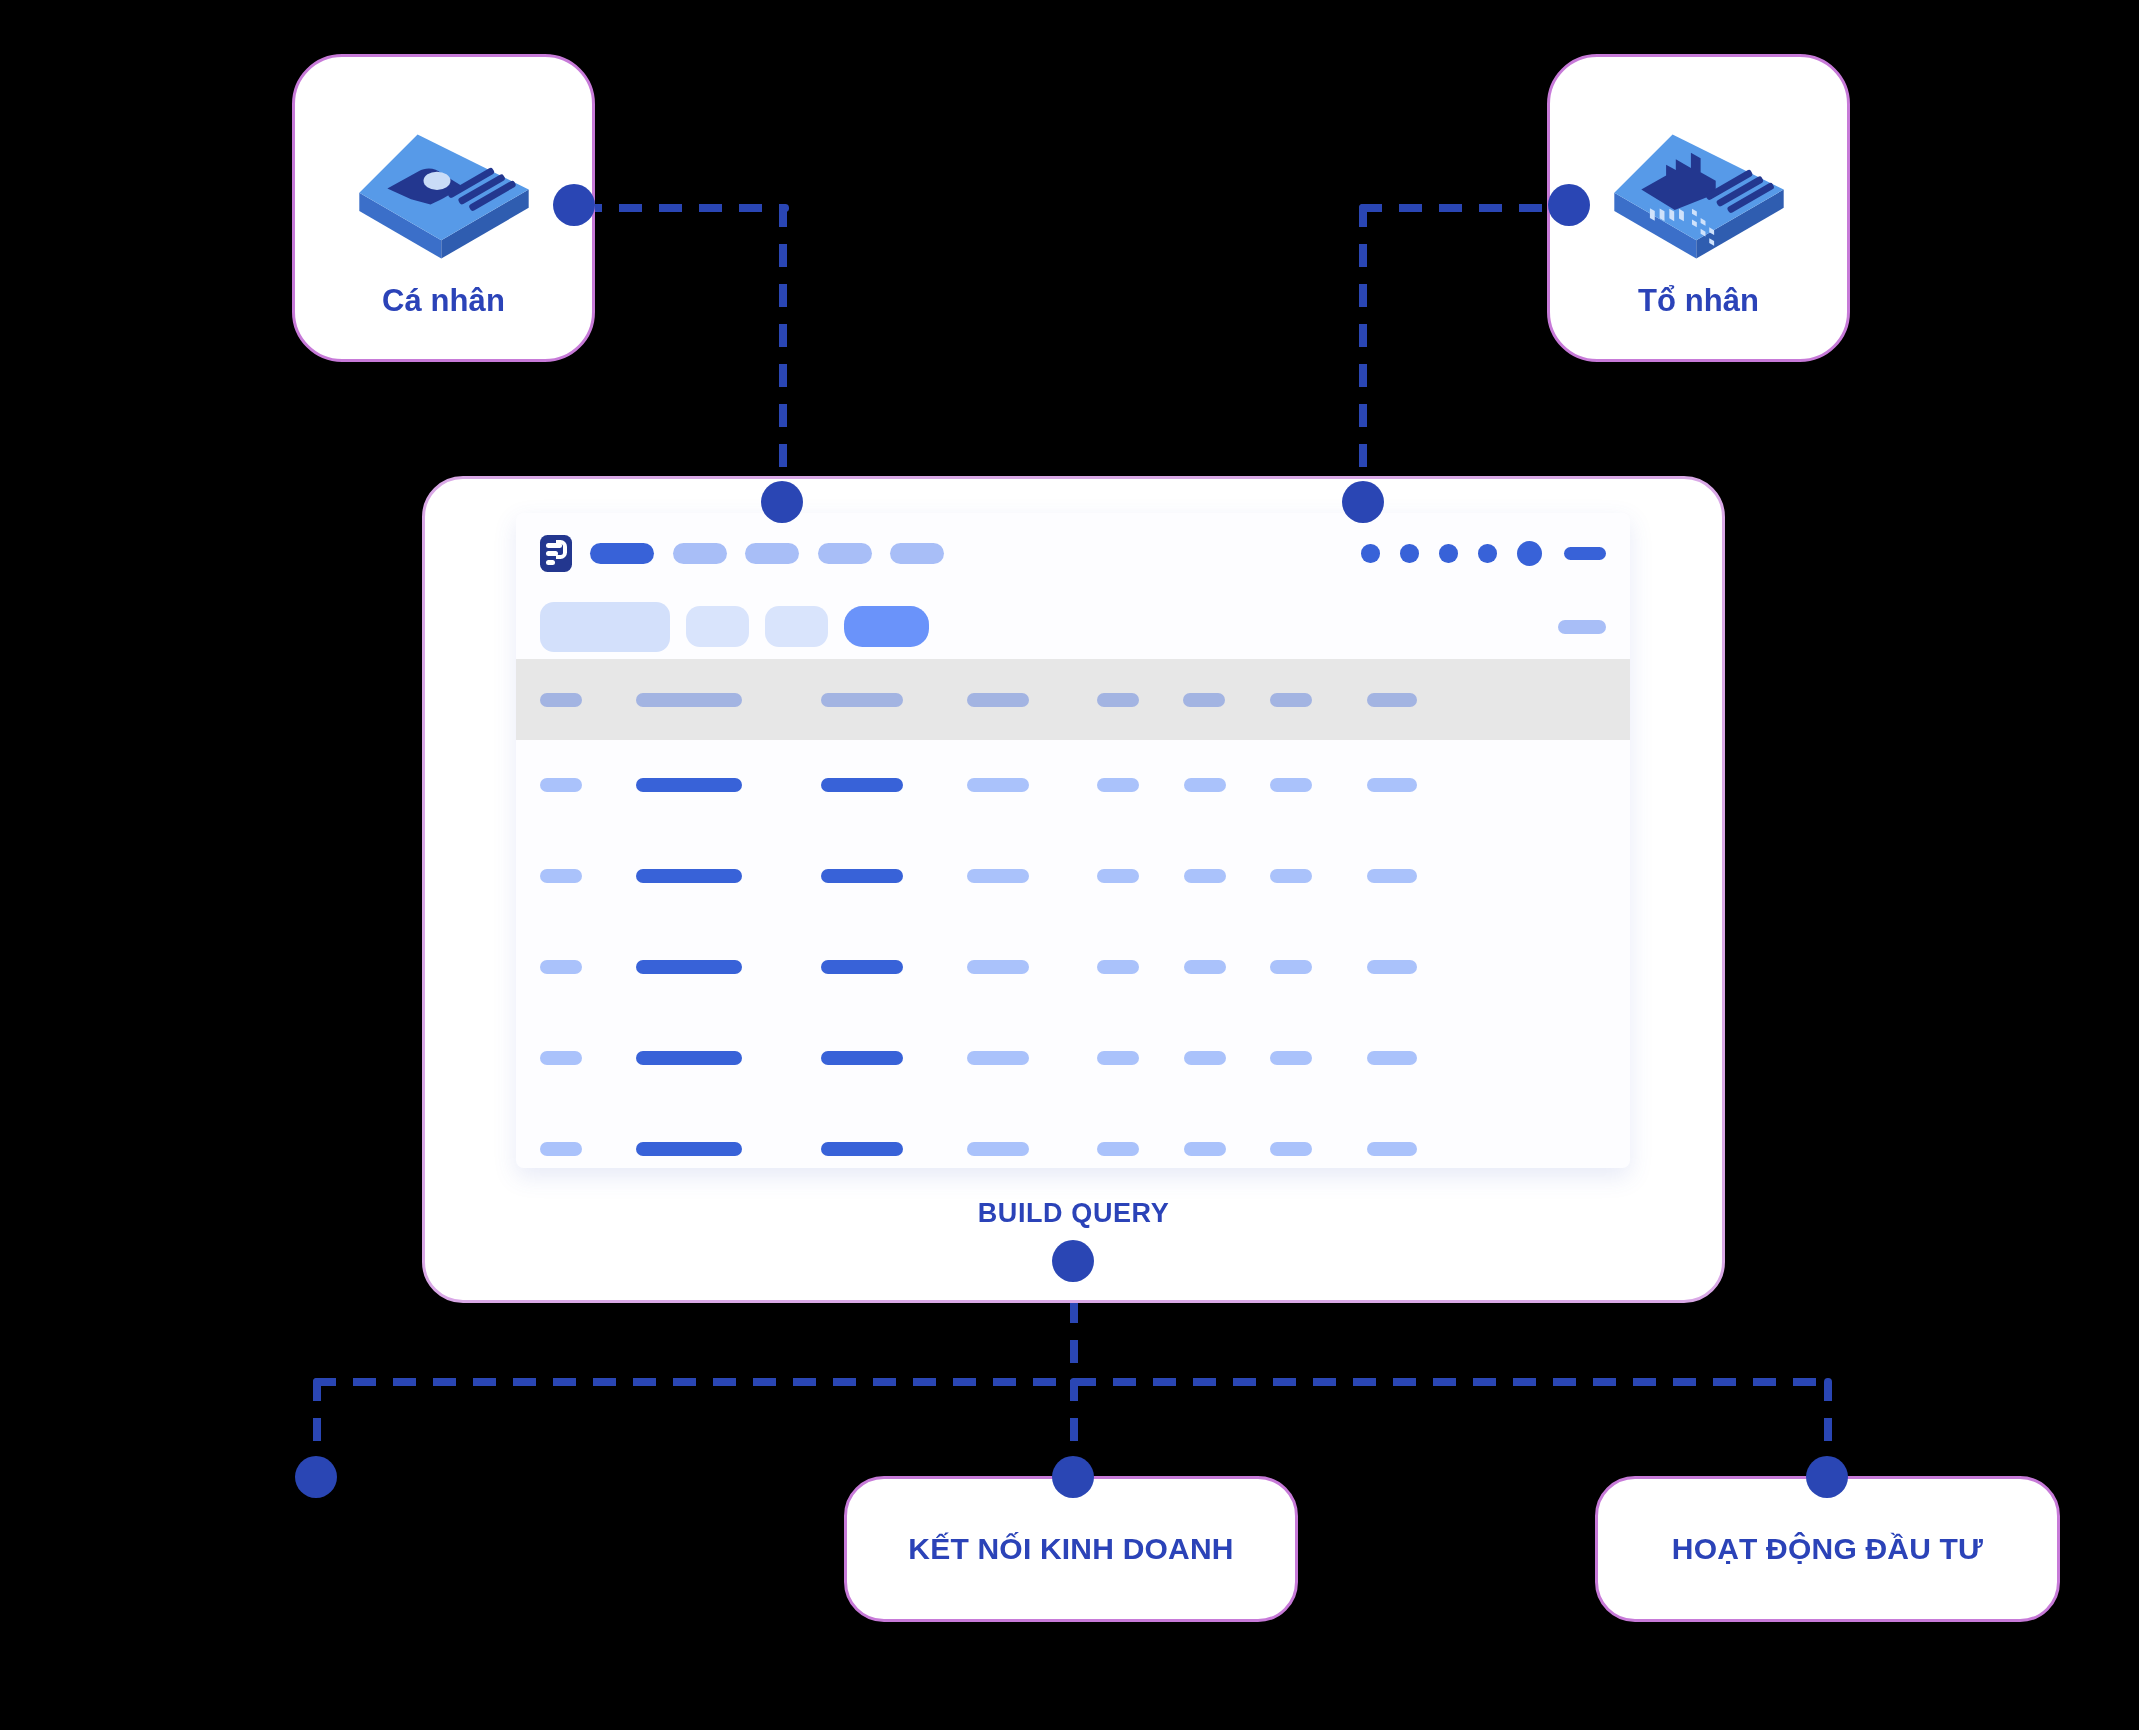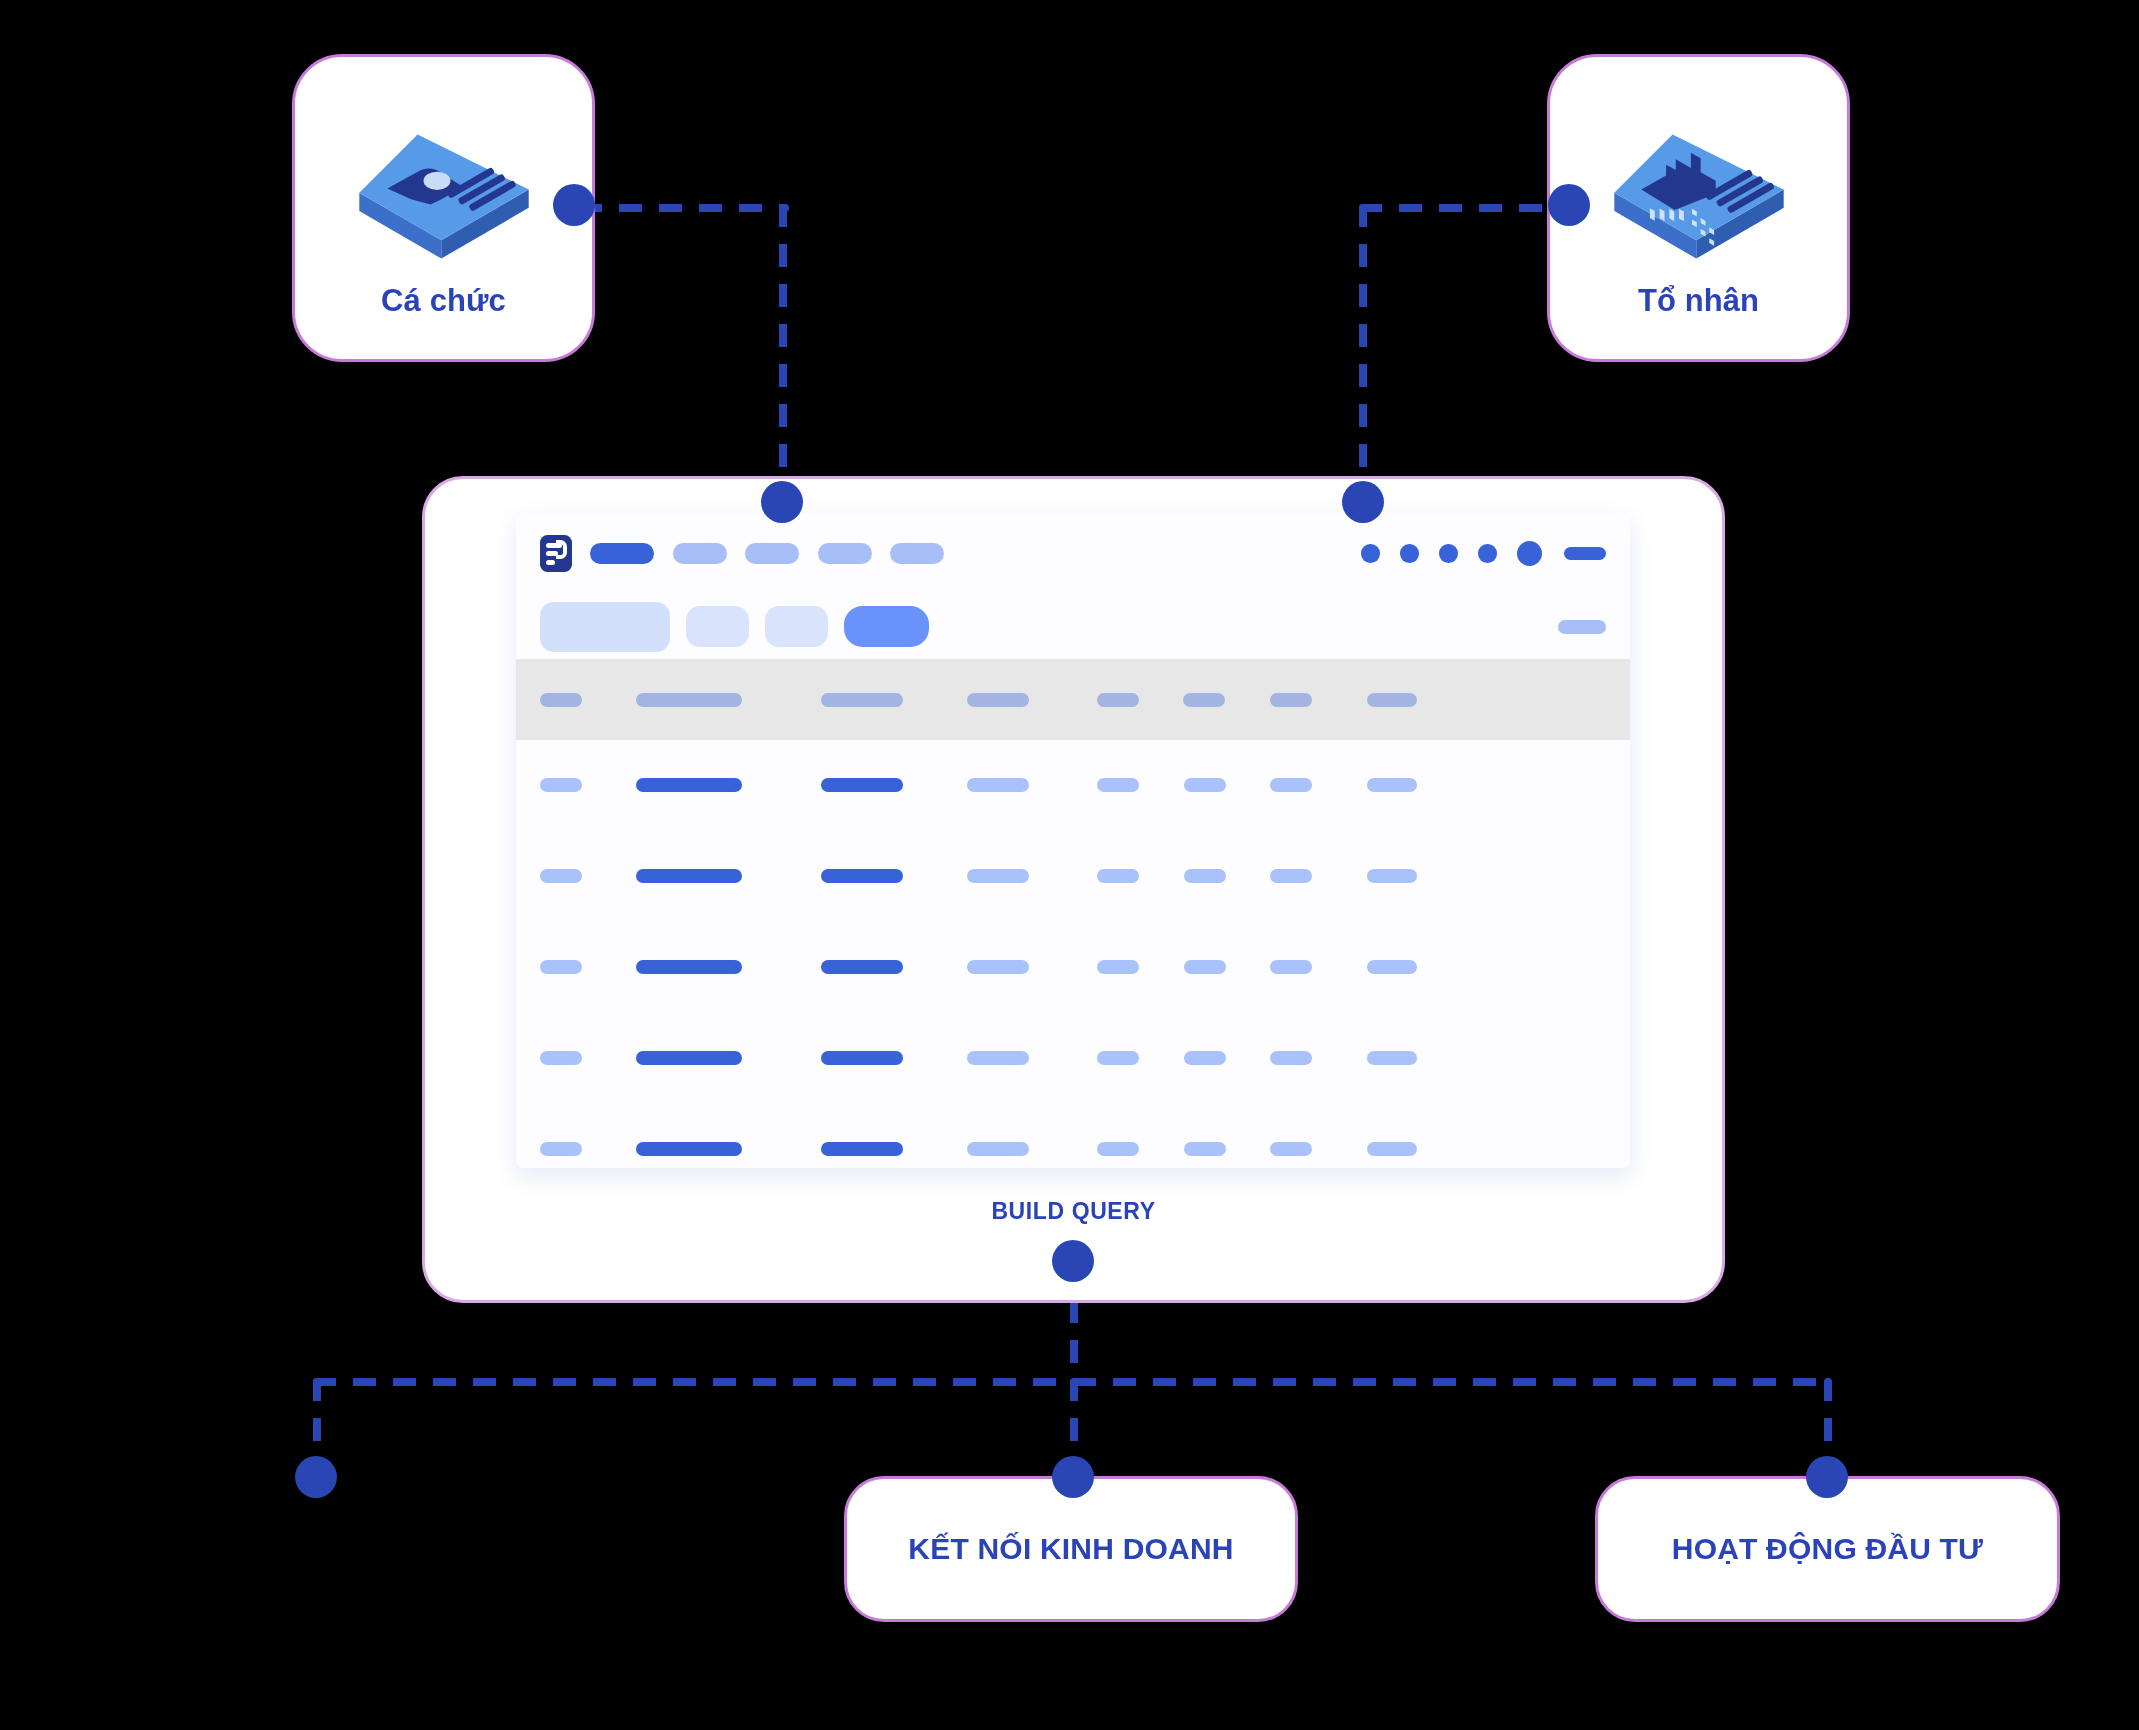--- a/index.html
+++ b/index.html
@@ -57,21 +57,21 @@
   .toolbar{display:flex;align-items:center;height:65px;padding:0 24px;}
   .tool{border-radius:14px;margin-right:16px;}
   .tool-right{margin-left:auto;width:48px;height:14px;border-radius:7px;background:#a8bef7;}
 
   .thead{background:#e7e7e7;height:81px;display:flex;align-items:center;padding:0 24px;}
   .tbody{padding:0 24px;}
   .trow{height:91px;display:flex;align-items:center;}
   .cell{height:14px;border-radius:7px;}
 
   #buildquery{position:absolute;left:0;right:0;top:719px;text-align:center;
-              font-size:23px;font-weight:700;color:#2b43b8;letter-spacing:0.6px;}
+              font-size:27px;font-weight:700;color:#2b43b8;letter-spacing:0.6px;}
 
   
   .node{position:absolute;border-radius:50%;background:#2a46b4;}
   .dash-h{position:absolute;height:7.6px;border-radius:3.8px;
           background:repeating-linear-gradient(to right,#2a46b4 0 23px,transparent 23px 40px);}
   .dash-v{position:absolute;width:7.6px;border-radius:3.8px;
           background:repeating-linear-gradient(to bottom,#2a46b4 0 23px,transparent 23px 40px);}
 </style>
 </head>
 <body>
@@ -106,21 +106,21 @@
           <path d="M116 10 L322 112 L160 206 L8 118 Z" fill="#579ae8"></path>
 
           <path d="M60 110 L118 78 C132 70 150 72 160 82 L196 104 C186 118 160 130 140 140 L104 130 Z" fill="#23378f"></path>
           <ellipse cx="152" cy="96" rx="25" ry="17" fill="#c9dcf7"></ellipse>
 
           <rect x="170" y="118" width="96" height="13" rx="5" transform="rotate(-30 170 118)" fill="#23378f"></rect>
           <rect x="190" y="130" width="96" height="13" rx="5" transform="rotate(-30 190 130)" fill="#23378f"></rect>
           <rect x="210" y="142" width="96" height="13" rx="5" transform="rotate(-30 210 142)" fill="#23378f"></rect>
         </svg>
       </div>
-      <div class="label">Cá chức</div>
+      <div class="label">Cá nhân</div>
     </div>
   </div>
 
   <div class="glowcard entity" style="left:1547px;top:54px;">
     <div class="inner">
       <div class="iso">
         <svg viewBox="0 0 330 250" width="178" height="135" aria-hidden="true">
           <path d="M8 118 L160 206 L160 240 L8 152 Z" fill="#3b6fc9"></path>
           <path d="M160 206 L322 112 L322 146 L160 240 Z" fill="#2f5db0"></path>
           <path d="M116 10 L322 112 L160 206 L8 118 Z" fill="#579ae8"></path>

